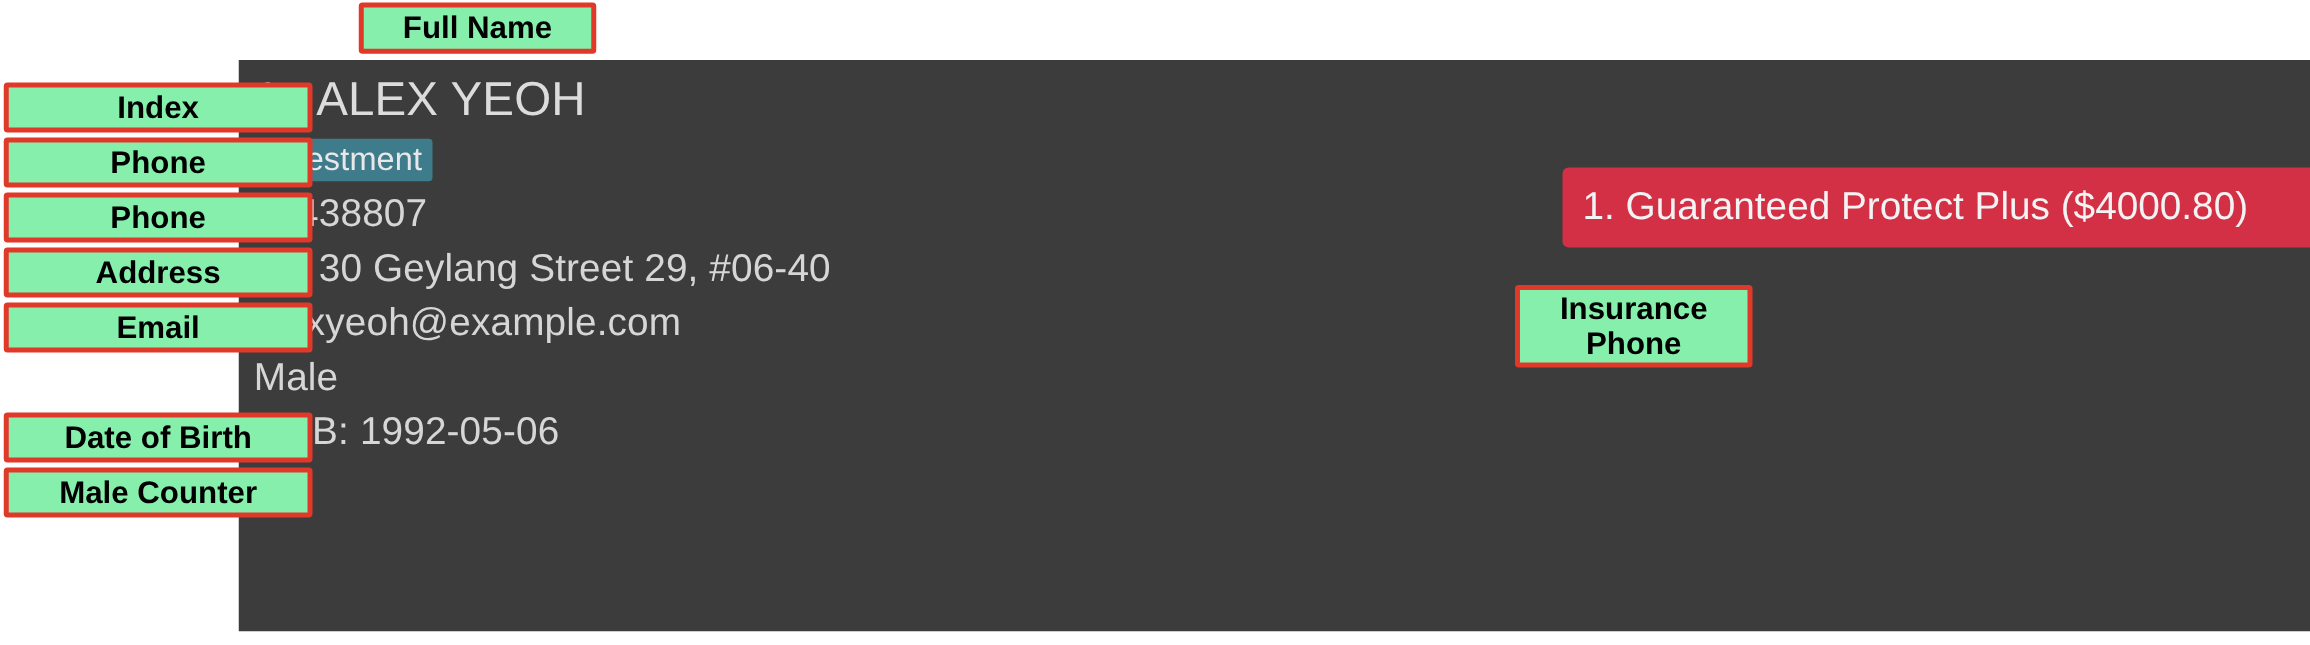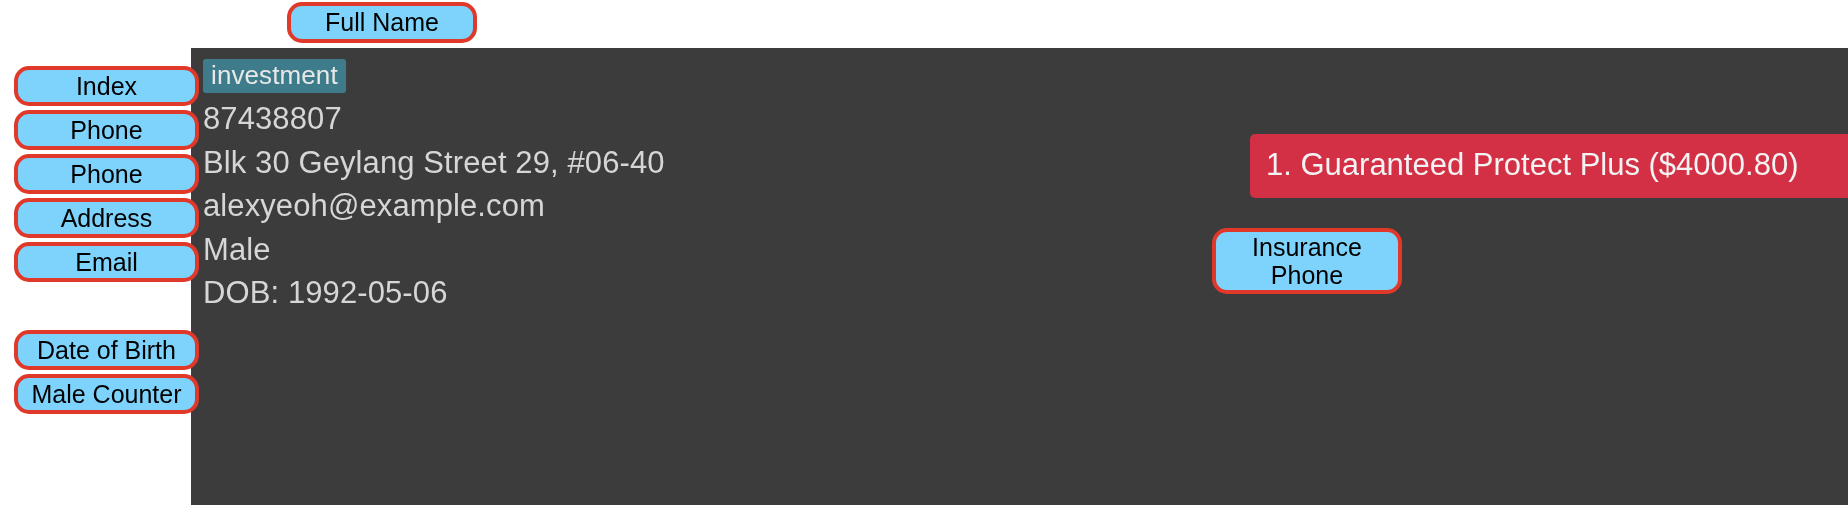--- a/index.html
+++ b/index.html
@@ -69,37 +69,37 @@
     font-size:31px;
     line-height:1.37;
     padding:10px 16px 12px 16px;
     box-sizing:border-box;
     margin-left:32px;
   }
 
   
   .callout{
     position:absolute;
-    background:#7dd3fc;
+    background:#86efac;
     border:4px solid #e0392a;
-    border-radius:15px;
+    border-radius:3px;
     color:#000000;
-    font-weight:normal;
+    font-weight:bold;
     font-size:25px;
     display:flex;
     align-items:center;
     justify-content:center;
     text-align:center;
     box-sizing:border-box;
     line-height:1.14;
     z-index:5;
   }
 
   
-  .lbl{left:14px;width:185px;height:40px;}
+  .lbl{left:3px;width:247px;height:40px;}
   .lbl-0{top:66px;}
   .lbl-1{top:110px;}
   .lbl-2{top:154px;}
   .lbl-3{top:198px;}
   .lbl-4{top:242px;}
   .lbl-5{top:286px;}
   .lbl-6{top:330px;}
   .lbl-7{top:374px;}
 
   .callout-fullname{
@@ -111,20 +111,24 @@
 </style>
 </head>
 <body>
 
 <div id="stage">
 
   <div class="panel">
 
     <div class="detail-list">
 
+      <div class="detail-row name">
+        <span class="idx">1.</span>
+        <span>ALEX YEOH</span>
+      </div>
 
       <div class="detail-row">
         <span class="tag-badge">investment</span>
       </div>
 
       <div class="detail-row">
         <span>87438807</span>
       </div>
 
       <div class="detail-row">

